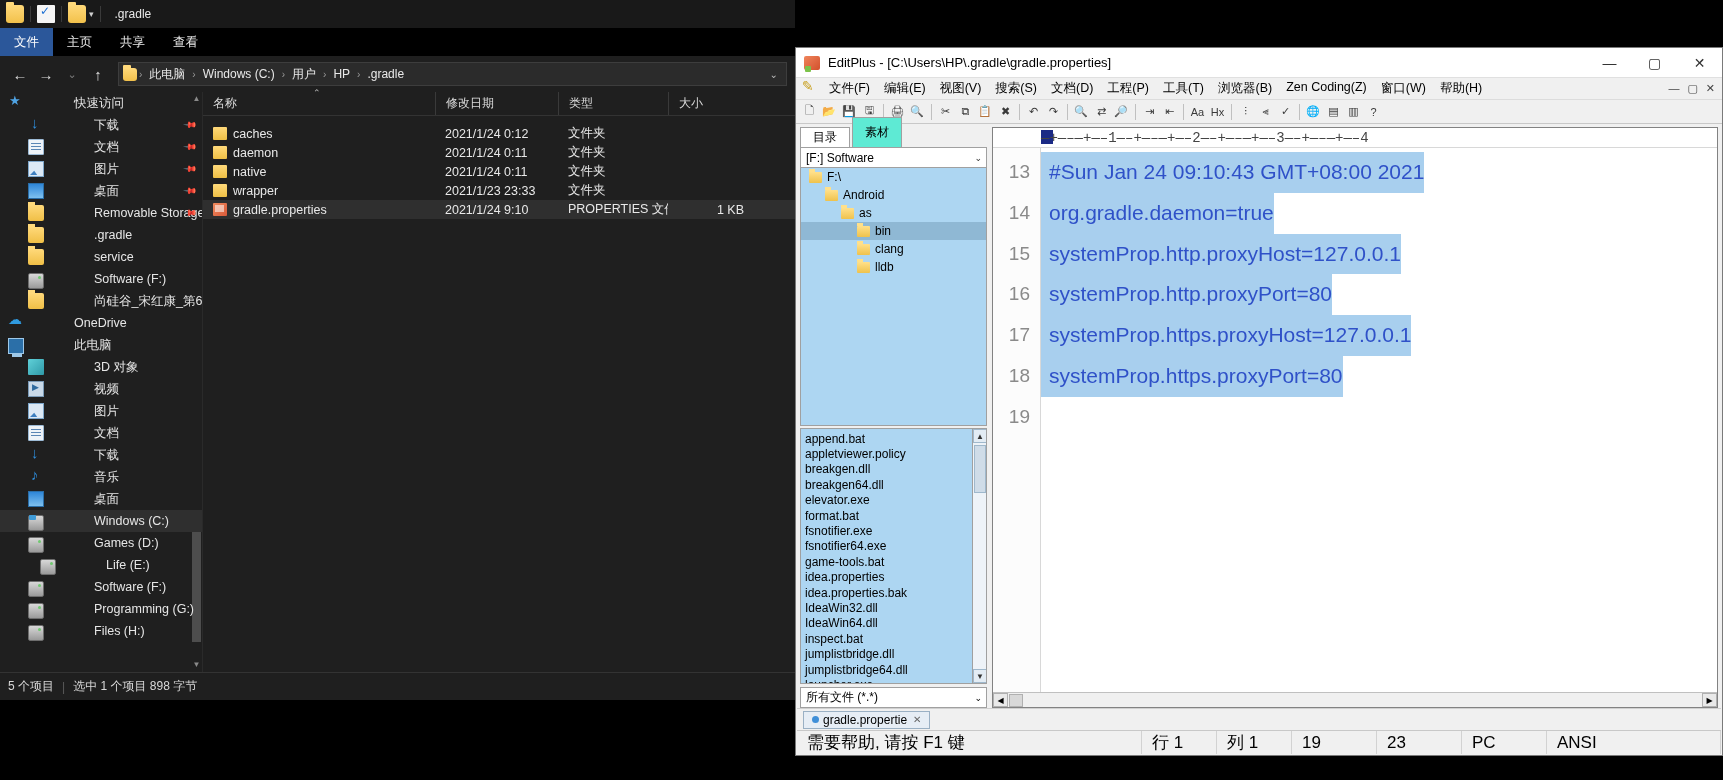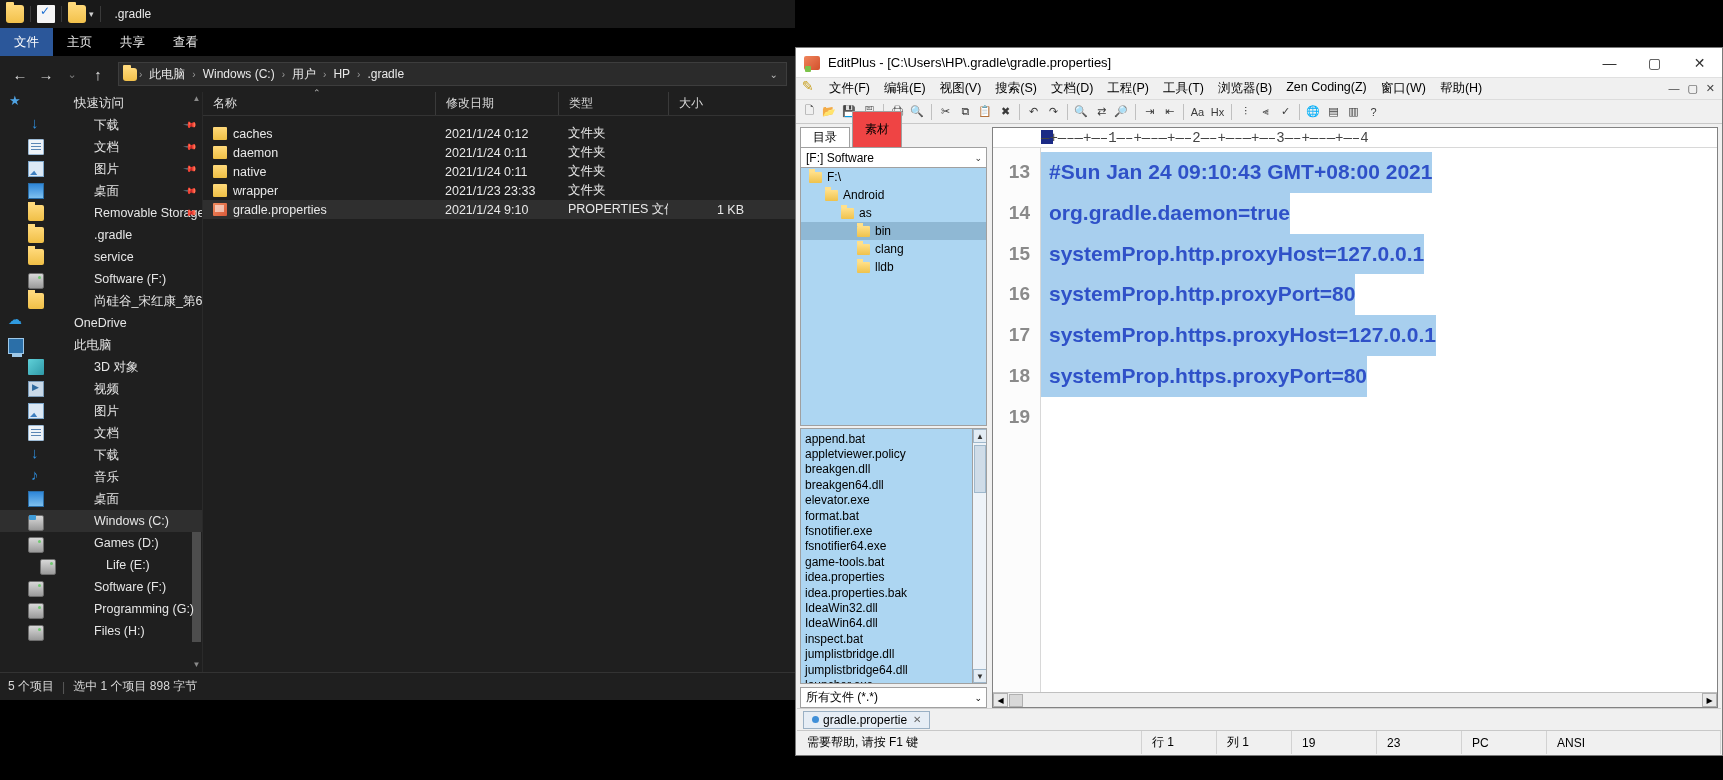--- a/index.html
+++ b/index.html
@@ -131,22 +131,22 @@
   .ep-toolbar{ height:24px; background:#f0f0f0; display:flex; align-items:center; padding-left:4px;
                gap:1px; border-bottom:1px solid #c8c8c8;}
   .tb{ width:19px; height:19px; display:flex; align-items:center; justify-content:center;
        font-size:11px; color:#3a3a3a; border:1px solid transparent;}
   .tb-sep{ width:1px; height:16px; background:#c0c0c0; margin:0 3px;}
 
   .ep-body{ position:absolute; left:1px; top:77px; right:1px; bottom:47px; display:flex; background:#f0f0f0;}
 
   .ep-left{ width:193px; display:flex; flex-direction:column; padding:2px 3px 0 3px;}
   .ep-tabs{ height:20px; display:flex; align-items:flex-end;}
-  .ep-tab{ height:36px; padding:0 12px; font-size:12px; display:flex; align-items:center;
-           background:#ef4444; border:1px solid #a0a0a0; border-bottom:none; margin-right:2px;}
+  .ep-tab{ height:30px; padding:0 12px; font-size:12px; display:flex; align-items:center;
+           background:#5eead4; border:1px solid #a0a0a0; border-bottom:none; margin-right:2px;}
   .ep-tab.active{ background:#fff; height:20px;}
   .ep-combo{ height:21px; background:#fff; border:1px solid #a0a0a0; display:flex; align-items:center;
              padding-left:5px; font-size:12px; position:relative;}
   .ep-combo .arrow{ position:absolute; right:4px; font-size:9px; color:#333;}
   .ep-tree{ flex:0 0 258px; background:#add6f2; border:1px solid #a0a0a0; border-top:none;
             overflow:hidden; position:relative; font-size:12px;}
   .tr-row{ height:18px; display:flex; align-items:center; white-space:nowrap;}
   .tr-row.sel{ background:#8fb8d4;}
   .tr-ico{ width:13px; height:11px; position:relative; margin-right:5px; flex:0 0 13px;
            background:linear-gradient(#ffe08a,#efc košty);}
@@ -168,21 +168,21 @@
   .ep-filter .arrow{ position:absolute; right:4px; font-size:9px;}
 
   .ep-editor{ flex:1; margin:2px 3px 0 2px; display:flex; flex-direction:column; position:relative;
               border:1px solid #828282; background:#fff;}
   .ruler{ height:20px; background:#fff; border-bottom:1px solid #d8d8d8; position:relative;
           overflow:hidden; font-size:12px; color:#333;}
   .ruler-inner{ position:absolute; left:48px; top:0; height:20px; display:flex; align-items:center;
                 color:#444; letter-spacing:0; font-family:"Liberation Mono","DejaVu Sans Mono",monospace;
                 font-size:14px; white-space:nowrap;}
   .ruler-cursor{ position:absolute; left:48px; top:2px; width:12px; height:14px; background:#1b2a85;}
-  .ed-area{ flex:1; display:flex; position:relative; overflow:hidden;font-weight:bold;}
+  .ed-area{ flex:1; display:flex; position:relative; overflow:hidden;}
   .gutter{ width:48px; background:#fcfcfc; border-right:1px solid #d8d8d8; padding-top:4px;}
   .gnum{ height:40.8px; text-align:right; padding-right:10px; font-size:19px; color:#8a8a8a;
          font-family:"Liberation Sans",sans-serif; line-height:40.8px;}
   .ed-text{ flex:1; padding-top:4px; position:relative;}
   .eline{ height:40.8px; line-height:40.8px; font-size:21px; color:#2f51c8; padding-left:8px;
           white-space:nowrap; display:inline-block; }
   .eline.hl{ background:#a8cfee;}
   .edline-wrap{ height:40.8px;}
   .ed-hscroll{ height:15px; background:#f0f0f0; border-top:1px solid #c0c0c0; display:flex;
                align-items:center;}
@@ -191,21 +191,21 @@
   .hs-thumb{ width:14px; height:13px; background:#d8d8d8; border:1px solid #b0b0b0; margin-left:1px;}
 
   .ep-tabbar{ position:absolute; left:1px; bottom:25px; right:1px; height:22px; background:#f0f0f0;
               display:flex; align-items:center; padding-left:6px; border-top:1px solid #d0d0d0;}
   .doc-tab{ height:18px; background:#e6edf5; border:1px solid #9ab0c4; display:flex; align-items:center;
             padding:0 8px; font-size:12px; gap:4px;}
   .doc-dot{ width:7px; height:7px; background:#3f8fd8; border-radius:50%;}
   .doc-x{ font-size:10px; color:#666; margin-left:2px;}
 
   .ep-status{ position:absolute; left:1px; bottom:1px; right:1px; height:24px; background:#f0f0f0;
-              border-top:1px solid #c8c8c8; display:flex; align-items:center; font-size:12px;}
+              border-top:1px solid #c8c8c8; display:flex; align-items:center; font-size:17px;}
   .sb-cell{ height:100%; display:flex; align-items:center; padding:0 10px;
             border-right:1px solid #d2d2d2;}
   .sb-grow{ flex:1;}
 </style>
 </head>
 <body>
 
 <div id="explorer">
 
   <div class="exp-titlebar">

